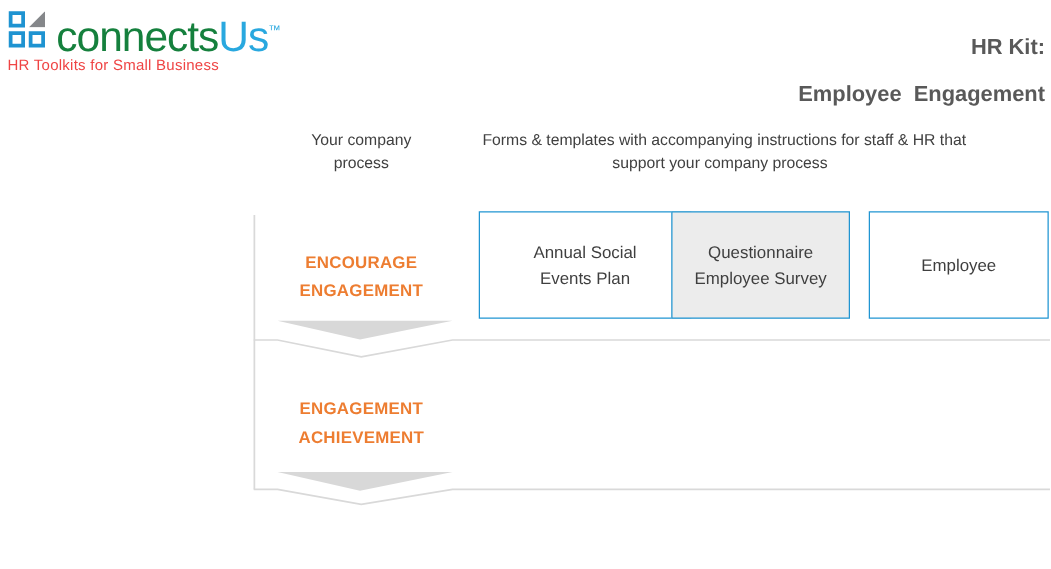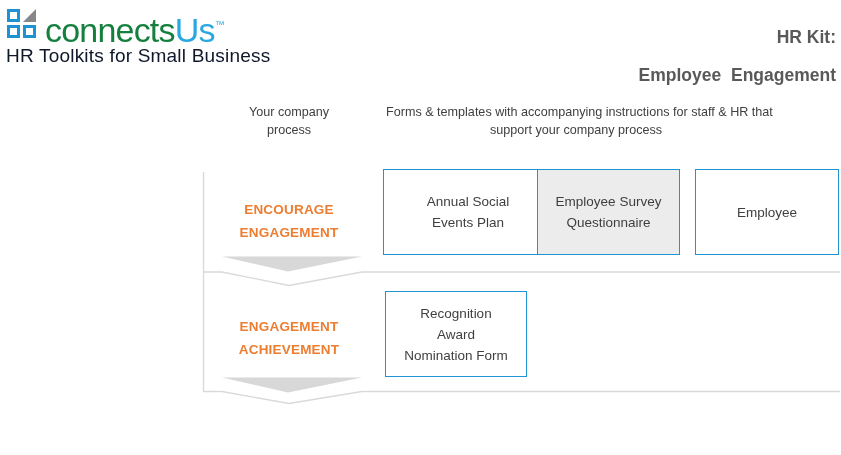--- a/index.html
+++ b/index.html
@@ -26,21 +26,21 @@
   .wordmark {
     position:absolute; left:45px; top:8px;
     font-size:34px; letter-spacing:-0.8px; line-height:34px;
     white-space:nowrap;
   }
   .wm-gray { color:#15803d; }
   .wm-blue { color:#29a8df; }
   .wm-tm { color:#29a8df; font-size:10px; vertical-align:14px; letter-spacing:0; }
   .tagline {
     position:absolute; left:6px; top:45px;
-    font-size:19px; color:#0f172a; letter-spacing:0.2px;
+    font-size:12px; color:#ef4444; letter-spacing:0.2px;
     white-space:nowrap;
   }
 
   
   .doc-title {
     position:absolute; right:5px; top:12px;
     text-align:right; color:#595959;
     font-weight:bold; font-size:17.5px; line-height:26px;
   }
   .doc-title div { white-space:pre;margin-top:12px; }
@@ -134,27 +134,22 @@
   <div class="row-label row-label-2">
     <div>ENGAGEMENT</div>
     <div>ACHIEVEMENT</div>
   </div>
 
   <div class="doc-box box-r1c1">
     <div>Annual Social</div>
     <div>Events Plan</div>
   </div>
   <div class="doc-box highlight box-r1c2">
+    <div>Questionnaire</div>
     <div>Employee Survey</div>
-    <div>Questionnaire</div>
   </div>
   <div class="doc-box box-r1c3">
     <div>Employee</div>
   </div>
 
-  <div class="doc-box box-r2c1">
-    <div>Recognition</div>
-    <div>Award</div>
-    <div>Nomination Form</div>
-  </div>
 
 
 </div>
 
 </body></html>

